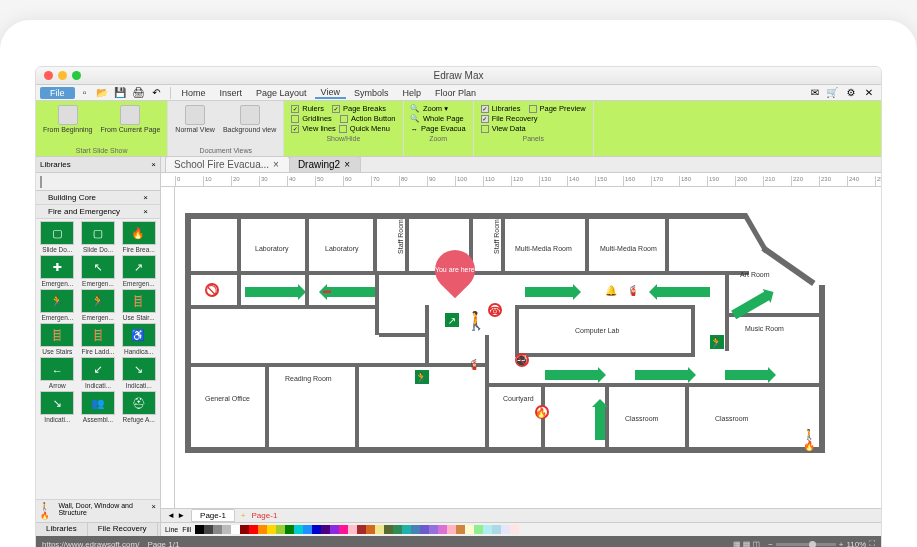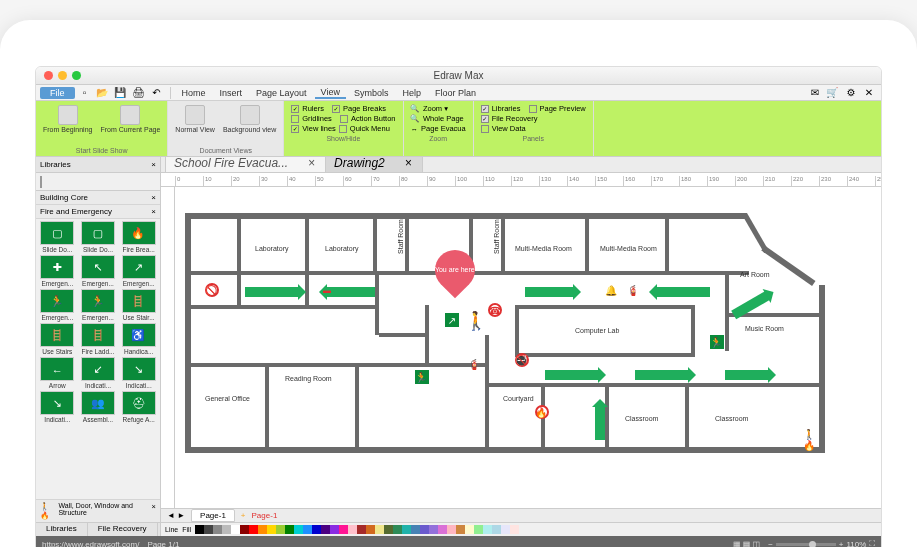--- a/index.html
+++ b/index.html
@@ -35,30 +35,30 @@
 .rlist .chk.on::after{content:'✓'}
 
 
 .main { flex:1; display:flex; overflow:hidden; }
 .leftpanel { width:125px; background:#f0f0f0; border-right:1px solid #ccc; display:flex; flex-direction:column; }
 .libhdr { height:16px; background:#e4e4e4; border-bottom:1px solid #ccc; display:flex; align-items:center; justify-content:space-between; padding:0 4px; font-size:8px; }
 .search { height:18px; border-bottom:1px solid #ccc; display:flex; align-items:center; padding:0 4px; gap:4px; }
 .search .sq{width:12px;height:12px;border:1px solid #999;background:#fff}
 .search input{flex:1;border:none;background:transparent;font-size:8px;outline:none}
 .search .mag{font-size:10px;color:#555}
-.libsec { font-size:8px; padding:2px 4px; background:#eaeaea; border-bottom:1px solid #d5d5d5; display:flex; justify-content:space-between; }
+.libsec { font-size:8px; padding:2px 12px; background:#eaeaea; border-bottom:1px solid #d5d5d5; display:flex; justify-content:space-between; }
 .libgrid { flex:1; overflow:auto; padding:2px; }
 .librow { display:flex; gap:2px; margin-bottom:2px; }
 .libitem { flex:1; display:flex; flex-direction:column; align-items:center; font-size:6.5px; color:#333; text-align:center; }
 .libitem .thumb { width:34px; height:24px; background:#0a8a3a; border:1px solid #ccc; margin-bottom:1px; display:flex; align-items:center; justify-content:center; color:#fff; font-size:11px; }
 .libsec2 { font-size:7.5px; padding:2px 4px; background:#eaeaea; border-top:1px solid #d5d5d5; display:flex; justify-content:space-between; }
 
 .canvas-area { flex:1; display:flex; flex-direction:column; background:#fff; position:relative; }
 .doctabs { height:16px; background:#ececec; border-bottom:1px solid #ccc; display:flex; align-items:flex-end; padding:0 4px; gap:0; }
-.doctab { padding:2px 10px 2px 8px; font-size:12px; background:#f5f5f5; border:1px solid #ccc; border-bottom:none; border-radius:3px 3px 0 0; margin-right:-1px; color:#555; display:flex; align-items:center; gap:20px;font-style:italic; }
+.doctab { padding:2px 10px 2px 8px; font-size:10px; background:#f5f5f5; border:1px solid #ccc; border-bottom:none; border-radius:3px 3px 0 0; margin-right:-1px; color:#555; display:flex; align-items:center; gap:4px; }
 .doctab.active { background:#d8d8d8; color:#000; }
 .ruler-h { height:14px; background:#fff; border-bottom:1px solid #ccc; font-size:6px; color:#888; display:flex; align-items:flex-end; padding-left:14px; overflow:hidden; }
 .ruler-h span{width:28px;display:inline-block;border-left:1px solid #ccc;padding-left:1px;height:10px}
 .canvas-wrap { flex:1; display:flex; overflow:hidden; }
 .ruler-v { width:14px; background:#fff; border-right:1px solid #ccc; }
 .canvas { flex:1; background:#fff; position:relative; overflow:hidden; }
 
 
 .floor { position:absolute; left:10px; top:8px; width:640px; height:270px; }
 .wall { position:absolute; background:#6a6a6a; }

